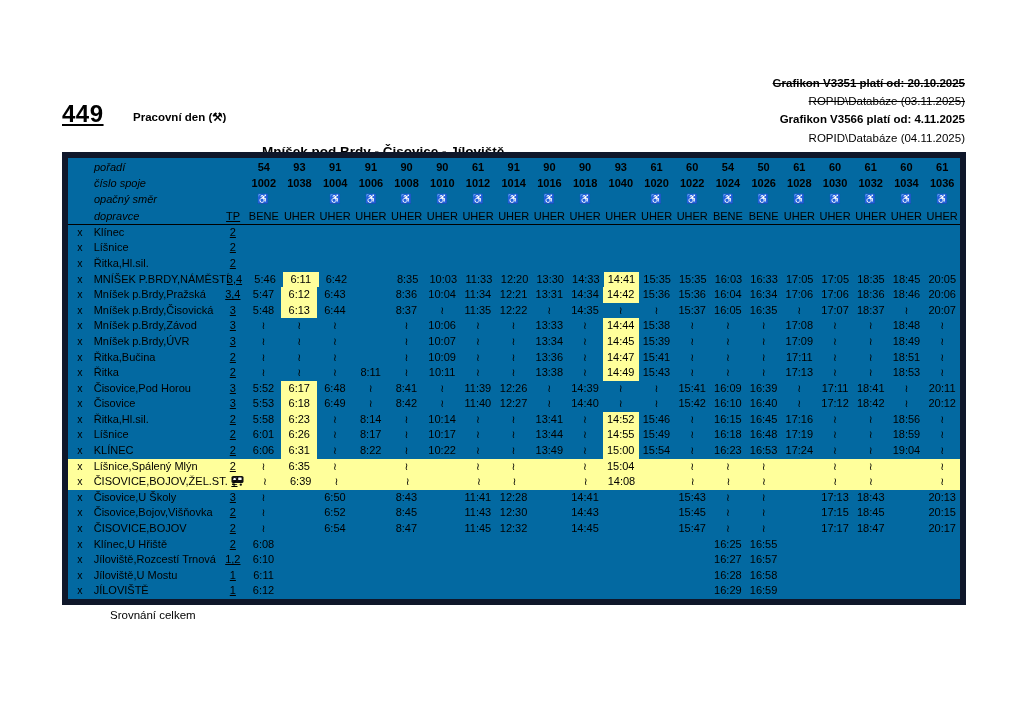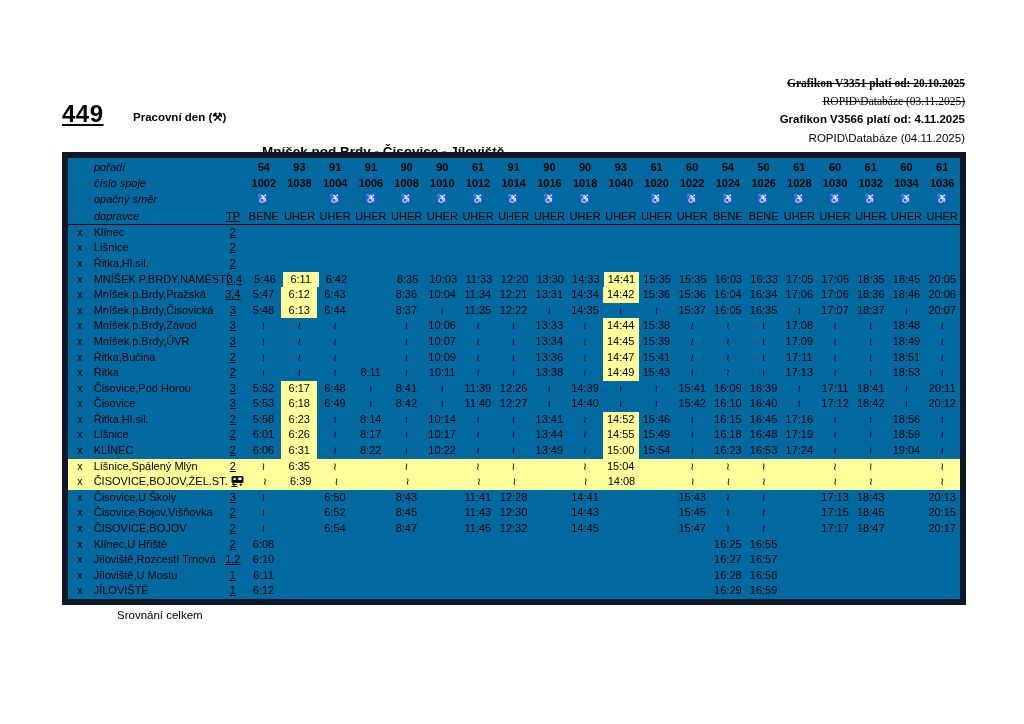--- a/index.html
+++ b/index.html
@@ -7,37 +7,37 @@
   .sheet {
     position: relative; width: 1024px; height: 724px;
     background: #ffffff; font-family: "Liberation Sans", sans-serif; color:#000;
     overflow: hidden; margin: 0 auto;
   }
   .route-number { position:absolute; left:62px; top:100px; font-size:24px; font-weight:bold; letter-spacing:0.5px;text-decoration:underline; }
   .day-label { position:absolute; left:110px; top:110px; font-size:11.5px; font-weight:bold;margin-left:23px; }
   .title { position:absolute; left:262px; top:108px; width:460px; text-align:left; font-size:13.5px; font-weight:bold;margin-top:36px; }
   .grafikon-block { position:absolute; right:59px; top:74px; text-align:right; font-size:11.5px; line-height:18.2px; }
   .grafikon-block .bold { font-weight:bold; }
-  .grafikon-block .struck { text-decoration: line-through; font-family: Liberation Serif, serif; }
+  .grafikon-block .struck { text-decoration: line-through; }
 
   .tt { position:absolute; left:62px; top:152px; width:904px; border:6px solid #0f172a; background:#0369a1; }
   .tt-head { border-bottom:1.5px solid #000; padding-top:1px; }
   .hrow { display:flex; height:16.2px; line-height:16.2px; font-size:11px; }
   .brow { display:flex; height:15.6px; line-height:15.6px; font-size:11px; }
   .hlabel { width:154px; padding-left:26px; font-style:italic; white-space:nowrap; }
   .flag { width:24px; text-align:center; font-size:10.5px; }
   .name { width:130px; padding-left:2px; white-space:nowrap; overflow:visible; }
   .tp { width:26px; text-align:center;text-decoration:underline; }
   .c { width:36.2px; text-align:center; white-space:nowrap; }
   .bold { font-weight:bold; }
   .hl { background:#FFFF9B; }
   .pass { font-size:10.5px; }
   .wch { font-size:9.5px; line-height:16.2px; }
   .train-ic { display:inline-block; margin-left:3px; vertical-align:-1px; }
-  .footer-note { position:absolute; left:110px; top:609px; font-size:11.5px;margin-left:7px; }
+  .footer-note { position:absolute; left:110px; top:609px; font-size:11.5px; }
 </style>
 </head>
 <body>
 
 <div class="sheet">
   <div class="route-number">449</div>
   <div class="day-label">Pracovní den (⚒)</div>
   <div class="title">Mníšek pod Brdy - Čisovice - Jíloviště</div>
 
   <div class="grafikon-block">

